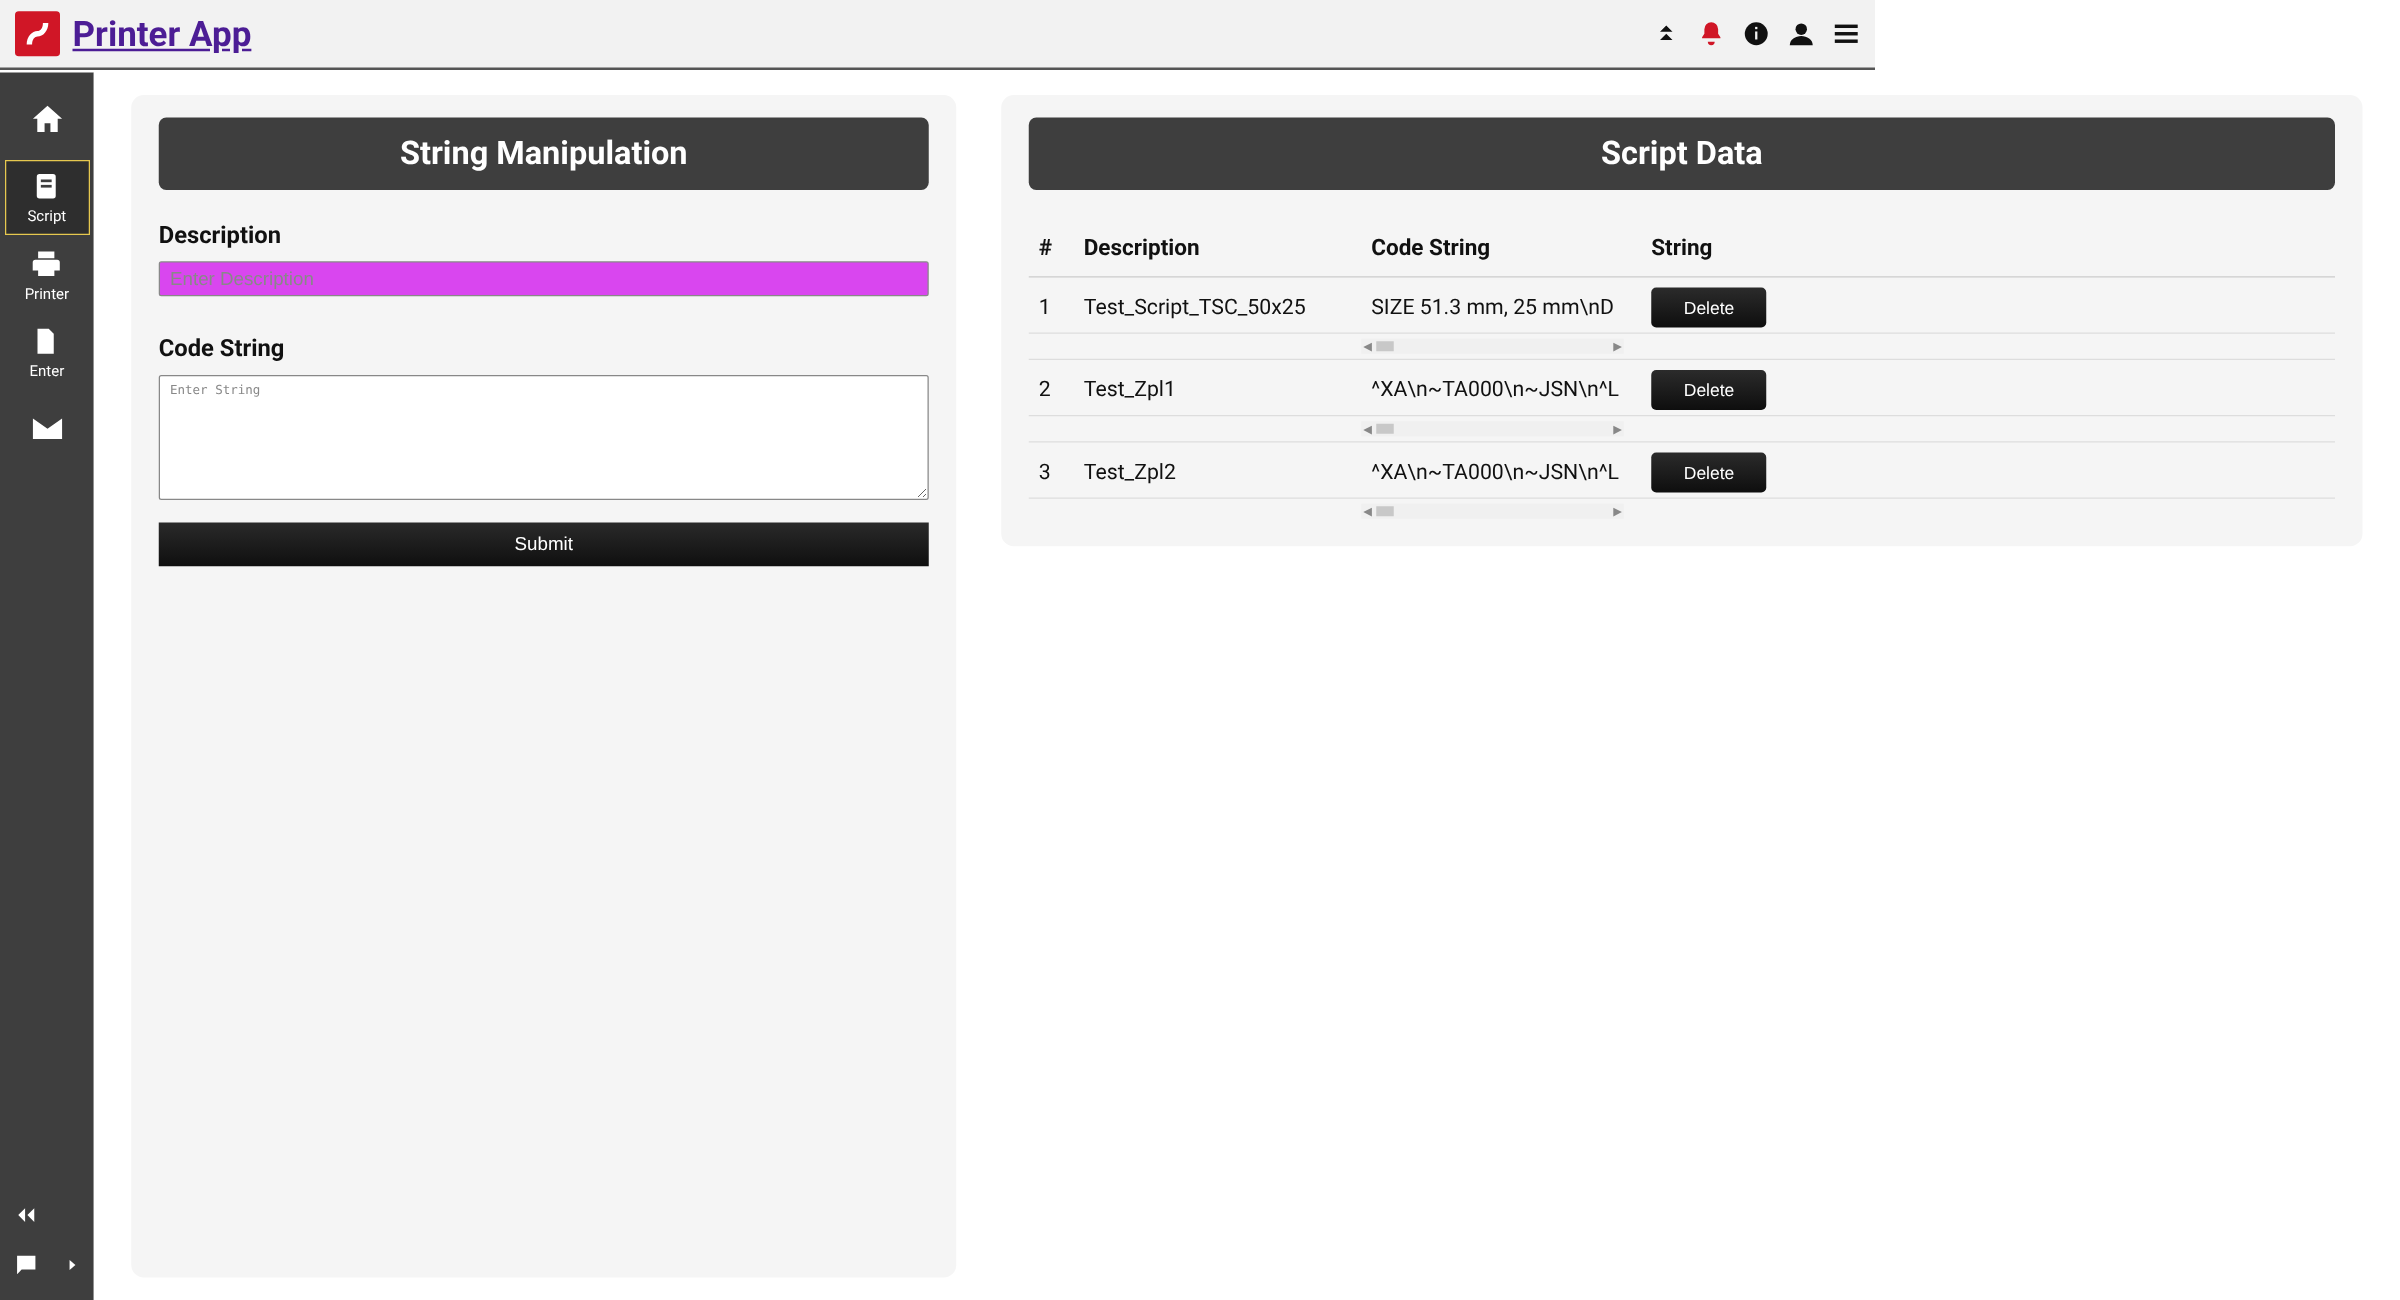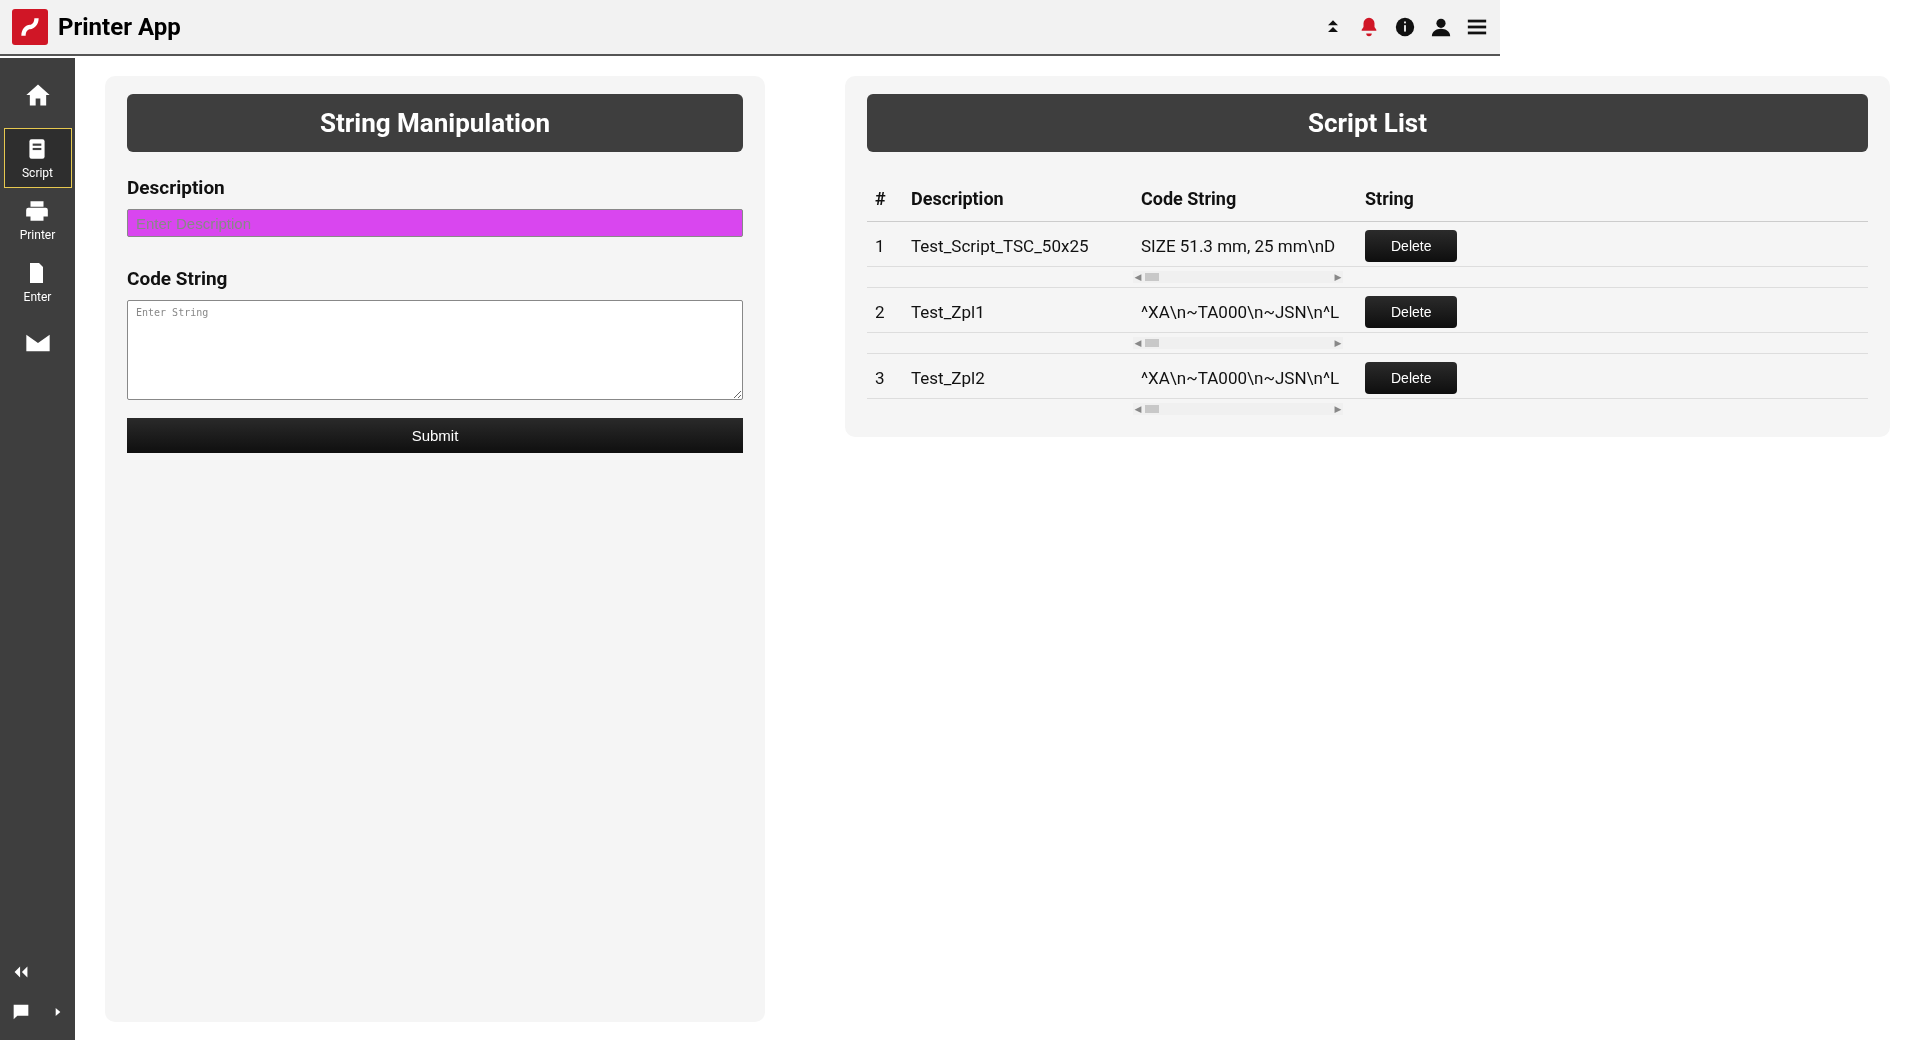--- a/index.html
+++ b/index.html
@@ -25,23 +25,24 @@
       width: 36px;
       height: 36px;
       background: #d01626;
       border-radius: 3px;
       display: flex;
       align-items: center;
       justify-content: center;
       margin-right: 10px;
     }
     .app-title {
-      font-size: 24px;
+      font-size: 28px;
       font-weight: 700;
-      color: #000000;
+      color: #4c1d95;
+      text-decoration: underline;
     }
     .header-right {
       margin-left: auto;
       display: flex;
       align-items: center;
       gap: 14px;
     }
     .header-icon {
       width: 22px;
       height: 22px;
@@ -106,21 +107,21 @@
     
     
     .main {
       position: absolute;
       left: 75px;
       top: 58px;
       right: 0;
       bottom: 0;
       padding: 18px 30px;
       display: flex;
-      gap: 80px;
+      gap: 36px;
       background: #fff;
     }
     .card {
       background: #f5f5f5;
       border-radius: 10px;
       padding: 18px 22px;
     }
     .card-left { width: 660px; }
     .card-right { flex: 1; align-self: flex-start;}
     .card-header {
@@ -330,21 +331,21 @@
   <div class="card card-left">
     <div class="card-header">String Manipulation</div>
     <div class="form-label">Description</div>
     <input class="text-input" type="text" placeholder="Enter Description" style="">
     <div class="form-label">Code String</div>
     <textarea class="textarea" placeholder="Enter String" style=""></textarea>
     <button class="submit-btn">Submit</button>
   </div>
 
   <div class="card card-right">
-    <div class="card-header">Script List</div>
+    <div class="card-header">Script Data</div>
     <div class="list-header">
       <div class="col-num">#</div>
       <div class="col-desc">Description</div>
       <div class="col-code">Code String</div>
       <div class="col-act">String</div>
     </div>
     <div id="rows-container">
         <div class="row-block">
     <div class="list-row">
       <div class="col-num">1</div>

